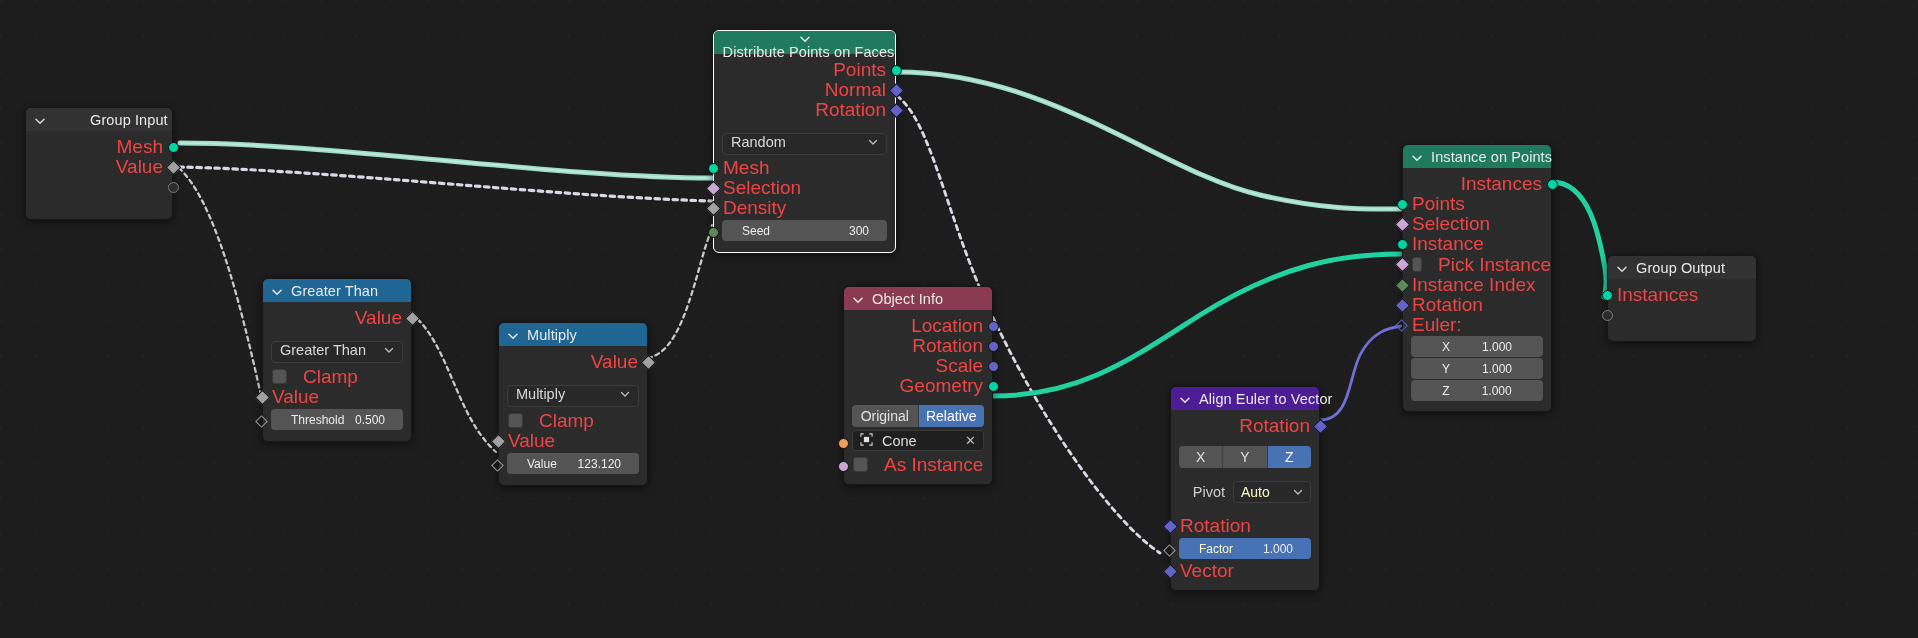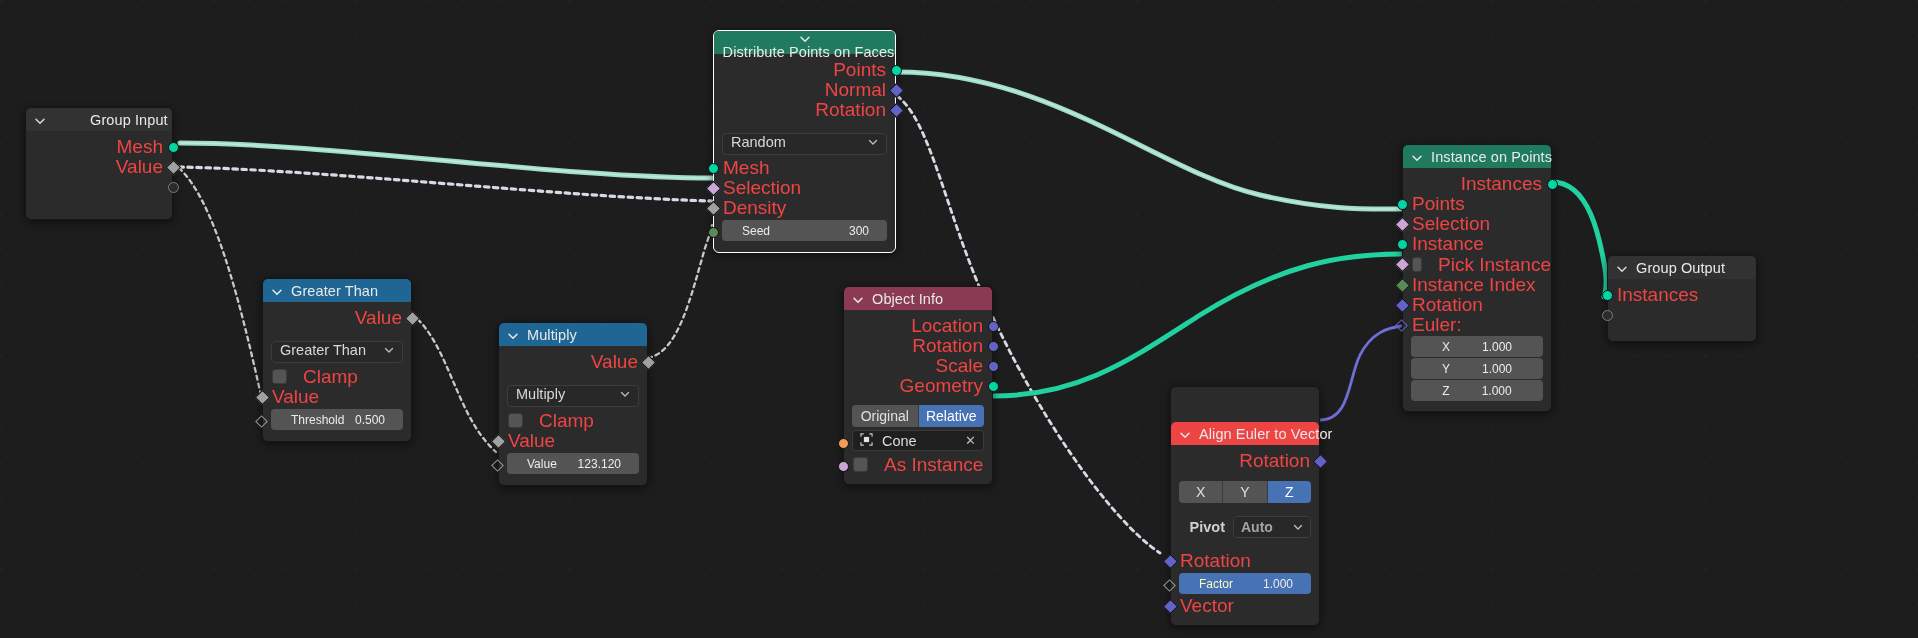--- a/index.html
+++ b/index.html
@@ -91,27 +91,27 @@
   }
   .wtoggle > div:last-child { border-right:none; }
   .wtoggle > div.on { background:#4772b3; color:#ffffff; }
   .wobj {
     margin: 3px 8px; height: 21px; border-radius: 4px; background: #1f1f1f;
     border: 1px solid #3a3a3a; display:flex; align-items:center; padding: 0 7px;
     font-size:14.5px; color:#dcdcdc; gap: 8px; justify-content: space-between;
   }
   .wobj .lefty { display:flex; align-items:center; gap:9px; }
   .wrow-pivot {
-    margin: 13px 8px; height: 22px; display:flex; align-items:center; gap: 8px; font-weight: bold;
+    margin: 13px 8px; height: 22px; display:flex; align-items:center; gap: 8px;
   }
   .wrow-pivot .plabel { font-size:14.5px; color:#cfcfcf; flex:1; text-align:right; }
   .wrow-pivot .pdrop {
     width: 78px; height: 22px; border-radius:4px; background:#282828;
     border:1px solid #3d3d3d; display:flex; align-items:center;
-    justify-content: space-between; padding: 0 7px; font-size:14px; color:#a3a3a3;
+    justify-content: space-between; padding: 0 7px; font-size:14px; color:#fef9c3;
   }
   .spacer { height: 10px; }
   .scale3 { margin-top: 1px; }
   .scale3 .wnum { margin-top: 1px; margin-bottom: 1px; }
 </style>
 </head>
 <body>
 
 <div id="editor">
 
@@ -358,21 +358,21 @@
         <span class="sock circ left" style="background:#cca6d6; top:7px;"></span>
         <div class="wcheck">
           <span class="cbox"></span>
           <span class="lbl">As Instance</span>
         </div>
       </div>
     </div>
   </div>
 
   <div class="node" style="left:1170px; top:386px; width:150px;">
-    <div class="hdr" style="background:#ef4444;margin-top:35px;">
+    <div class="hdr" style="background:#4c1d95;">
       <span class="chev">
         <svg viewBox="0 0 12 12" width="12" height="12">
             <path d="M2 4.2 L6 8.2 L10 4.2" stroke="#eaeaea" stroke-width="1.5" fill="none" stroke-linecap="round"></path>
           </svg>
       </span>
       <span>Align Euler to Vector</span>
     </div>
     <div class="body">
       <div class="row out">
         <span class="lbl">Rotation</span>

